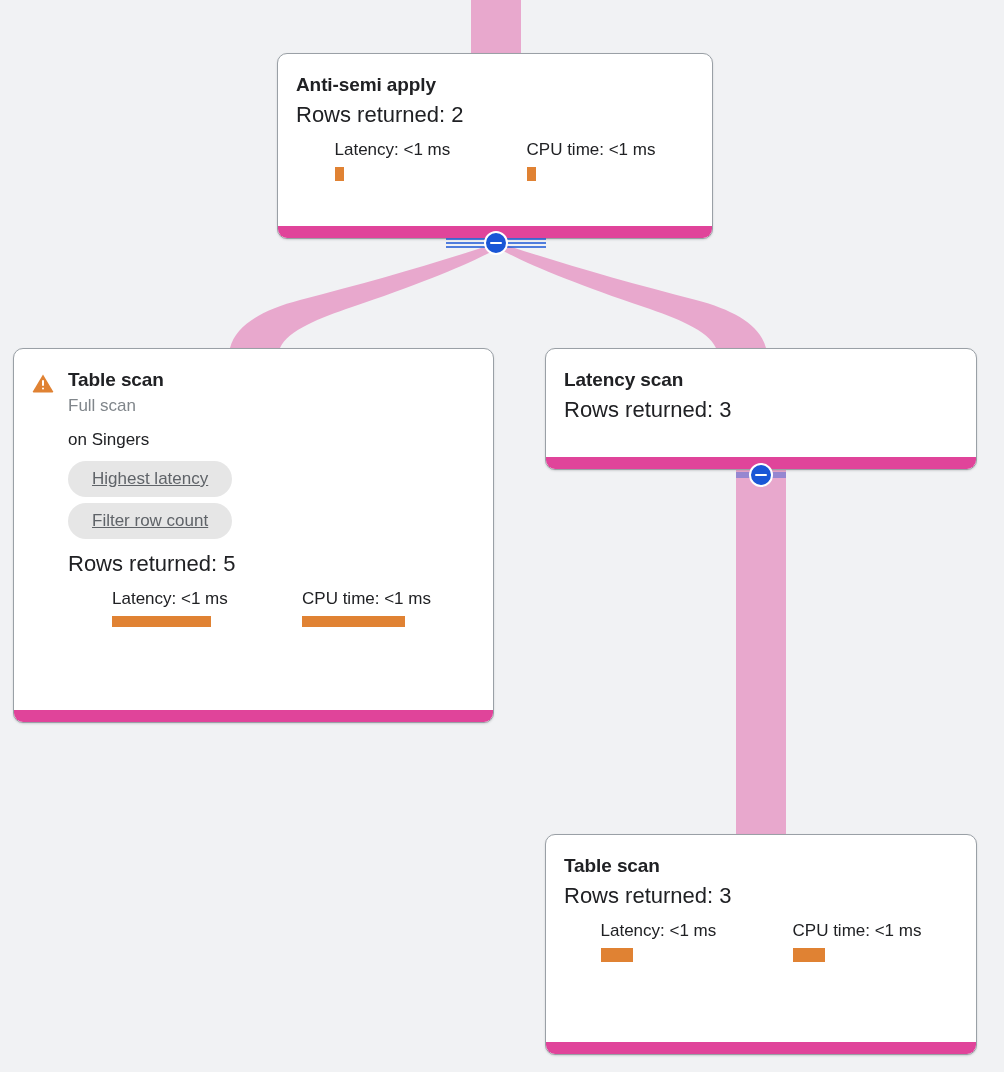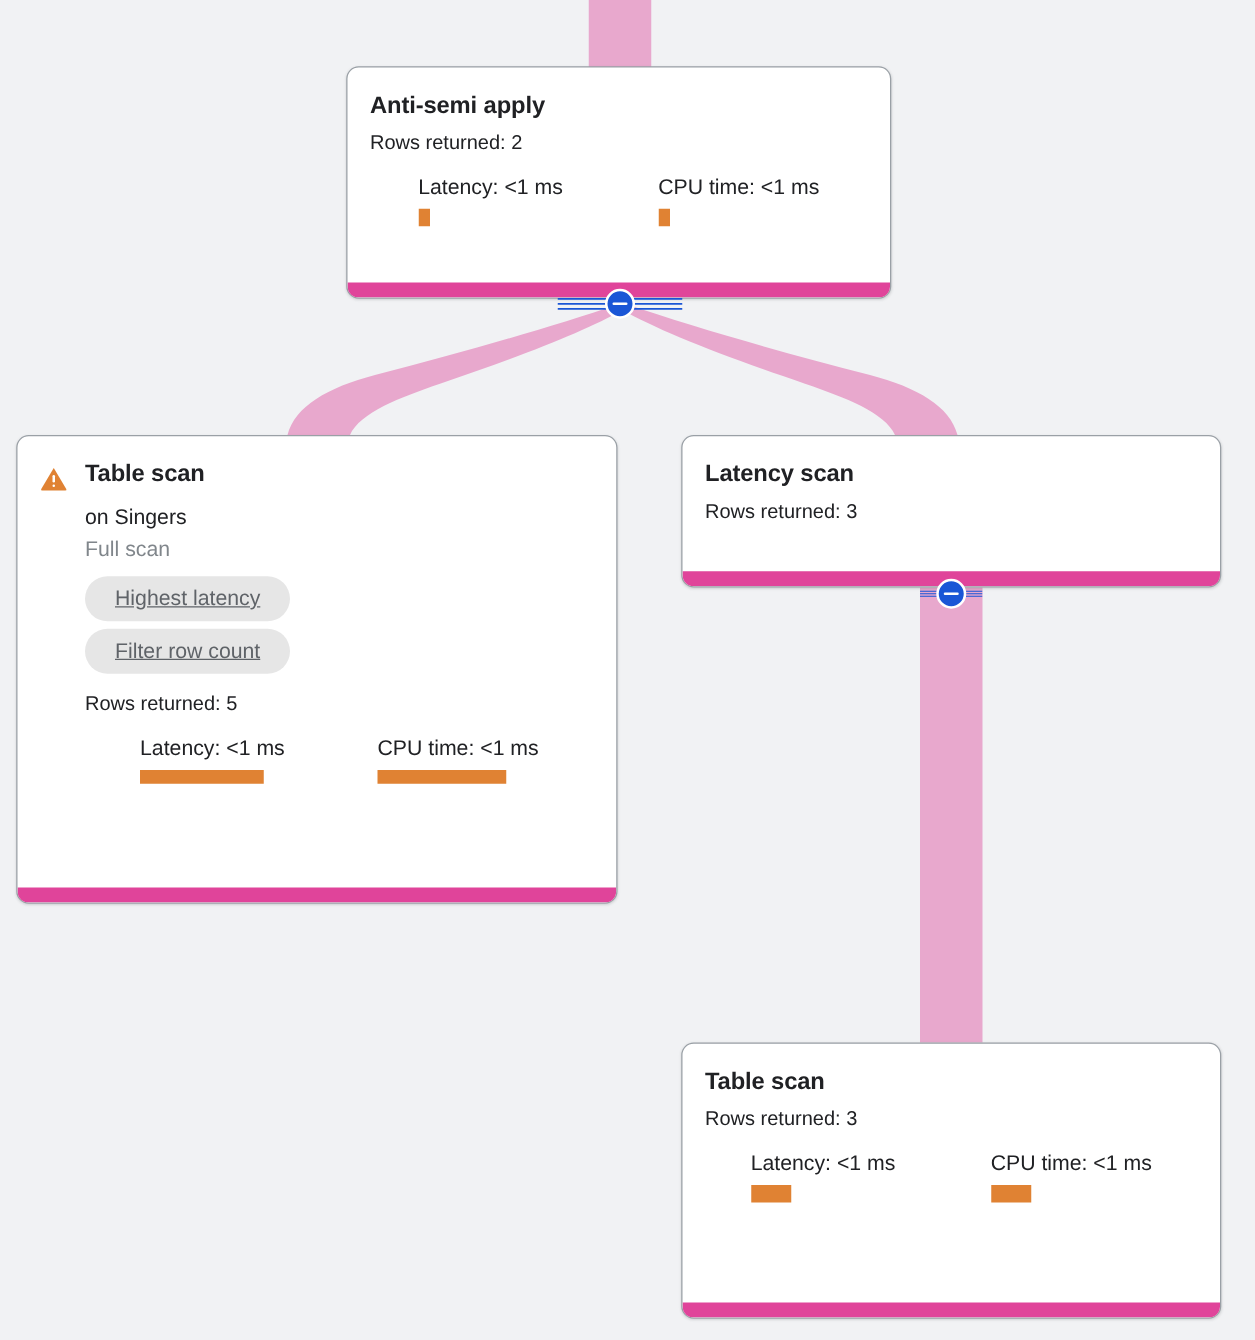--- a/index.html
+++ b/index.html
@@ -72,21 +72,21 @@
     font-size: 17px;
     color: #202124;
     line-height: 26px;
     margin-top: 8px;
   }
   .node-sub.muted {
     color: #80868b;
     margin-top: 0;
   }
   .rows-line {
-    font-size: 16px;
+    font-size: 22px;
     color: #202124;
     line-height: 24px;
     margin-top: 7px;
   }
 
   
   .badge-list {
     margin-top: 8px;
   }
   .badge {
@@ -239,22 +239,22 @@
       <div class="node-head">
         <svg class="warn-icon" viewBox="0 0 22 20">
           <path d="M11 1.4 L21 18.2 Q21.6 19.4 20.2 19.4 L1.8 19.4 Q0.4 19.4 1 18.2 Z" fill="#e08233"></path>
           <rect x="10" y="7" width="2" height="6" rx="1" fill="#ffffff"></rect>
           <rect x="10" y="14.6" width="2" height="2" rx="1" fill="#ffffff"></rect>
         </svg>
         <div class="node-title">Table scan</div>
       </div>
 
       <div class="indent">
+        <div class="node-sub muted">Full scan</div>
         <div class="node-sub">on Singers</div>
-        <div class="node-sub muted">Full scan</div>
 
         <div class="badge-list">
           <div><span class="badge">Highest latency</span></div>
           <div><span class="badge">Filter row count</span></div>
         </div>
 
         <div class="rows-line">Rows returned: 5</div>
 
         <div class="metrics">
           <div class="metric" style="width:190px;">

